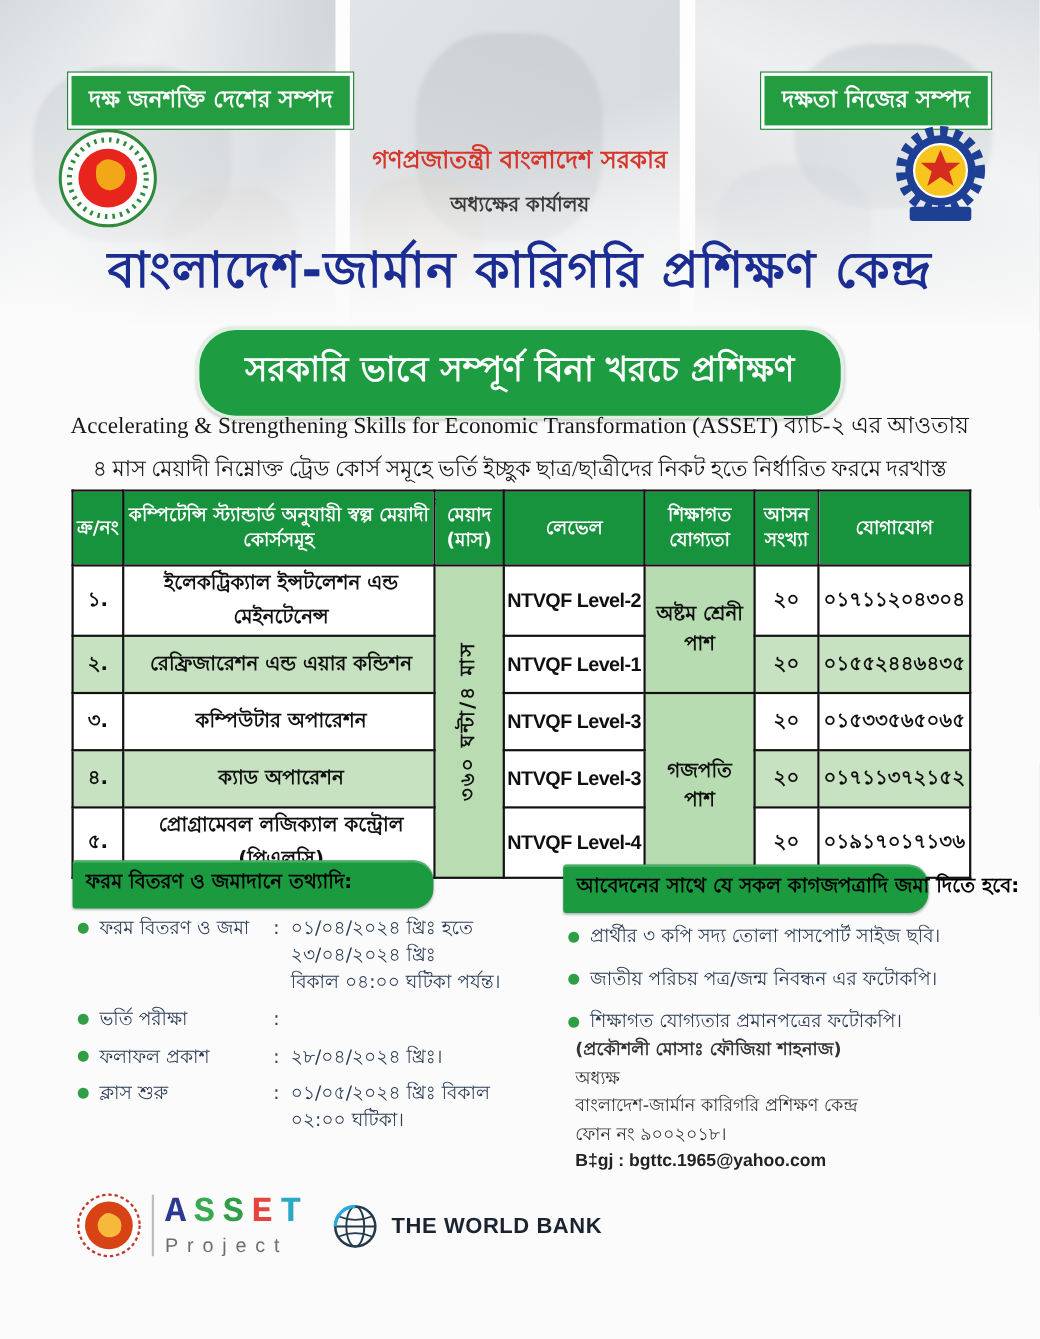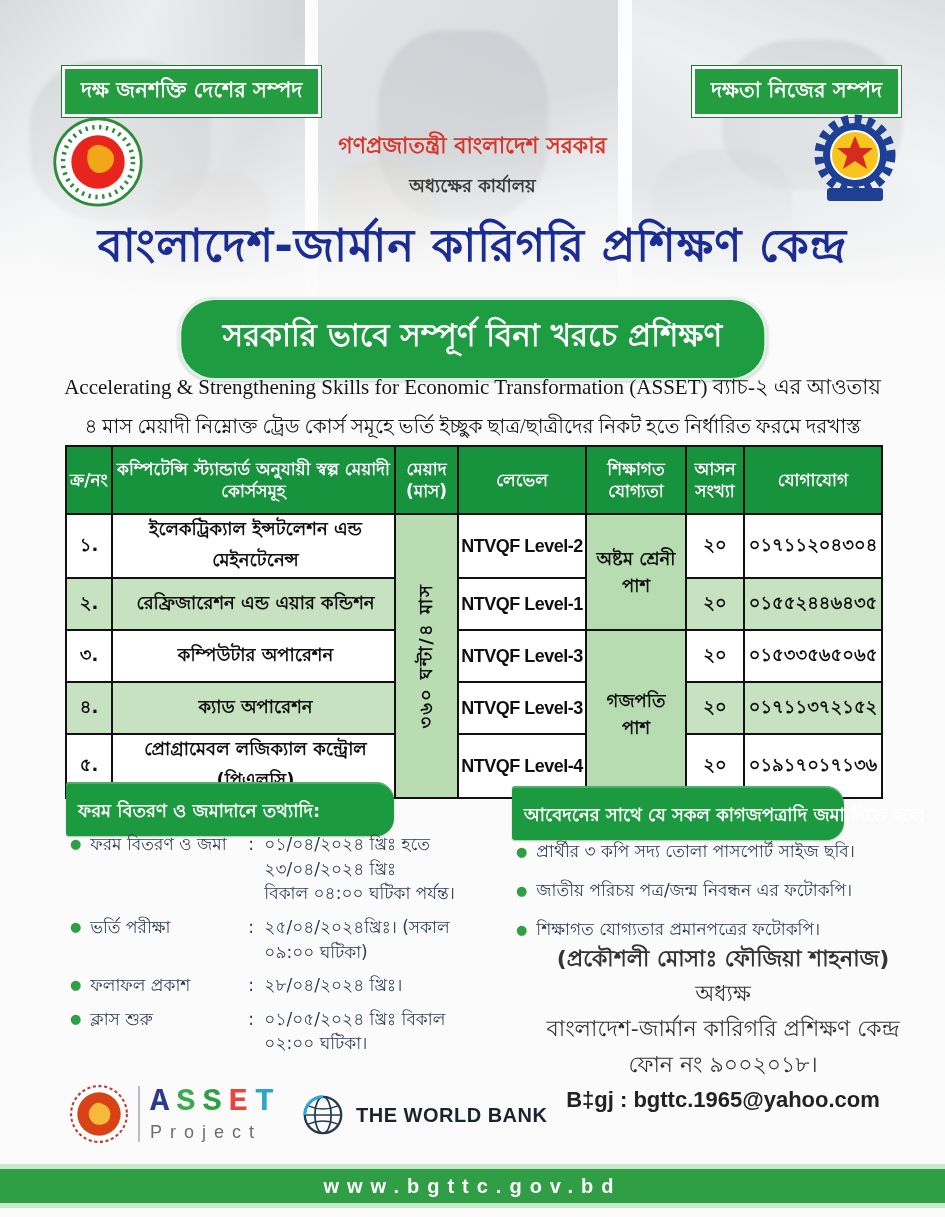--- a/index.html
+++ b/index.html
@@ -73,41 +73,41 @@
   td.qual { background:#b8dcb2 !important; font-weight:bold; font-size:18px; padding:0 4px; line-height:1.5; }
   td.seats { font-weight:bold; }
   td.phone { font-weight:bold; font-size:18px; }
   .vtext {
     writing-mode:vertical-rl; transform:rotate(180deg); margin:0 auto;
     font-weight:bold; font-size:18px; letter-spacing:2px; white-space:nowrap;
   }
 
   
   .info-title {
-    position:absolute; background:#1c9a40; color:#ffffff; font-weight:bold; font-size:18px;
-    padding:15px 16px 8px 12px; border-radius:3px 18px 18px 3px;
+    position:absolute; background:#1c9a40; color:#000000; font-weight:bold; font-size:18px;
+    padding:5px 16px 8px 12px; border-radius:3px 18px 18px 3px;
     box-shadow:inset 0 2px 0 rgba(255,255,255,.22), 0 1px 2px rgba(0,0,0,.25);
     white-space:nowrap;
   }
   .ft-left  { left:66px;  top:782px; width:300px; }
   .ft-right { left:512px; top:786px; width:304px; }
 
   .info-list { position:absolute; color:#2c3c55; font-size:17px; }
   .il-left  { left:70px;  top:832px; width:430px; }
   .il-right { left:516px; top:840px; width:400px; }
   .fi-row { display:flex; margin-bottom:9px; line-height:1.45; }
   .fi-row .dot, .doc-row .dot { color:#2f9e45; font-size:13px; margin-right:9px; line-height:24px; }
   .fi-label { width:158px; flex:none; }
   .fi-sep   { width:16px; flex:none; }
   .fi-val   { flex:1; }
   .doc-row  { display:flex; margin-bottom:15px; line-height:1.35; }
 
   
-  .signature { position:absolute; right:22px; top:941px; width:400px; text-align:center;
-               font-size:22px; color:#343434; line-height:1.6; }
+  .signature { position:absolute; right:22px; top:941px; width:400px; text-align:left;
+               font-size:16px; color:#343434; line-height:1.6; }
   .signature .s0 { font-weight:bold; }
   .signature .s5 { font-weight:bold; color:#222; font-family:"Liberation Sans", sans-serif; }
 
   
   .asset-logo { position:absolute; left:68px; top:1083px; display:flex; align-items:center; }
   .asset-emblem { width:62px; height:62px; }
   .asset-divider { width:2px; height:56px; background:#b9bec4; margin:0 10px 0 8px; }
   .asset-word { font-size:32px; font-weight:bold; letter-spacing:7px; line-height:1;
                 font-family:Liberation Mono, monospace; }
   .asset-sub  { font-size:18px; color:#6d6e71; letter-spacing:8px; margin-top:4px;
@@ -254,23 +254,20 @@
       <span class="fi-sep">:</span>
       <span class="fi-val">
         <div>০১/০৪/২০২৪ খ্রিঃ হতে ২৩/০৪/২০২৪ খ্রিঃ</div>
         <div>বিকাল ০৪:০০ ঘটিকা পর্যন্ত।</div>
       </span>
     </div>
     <div class="fi-row">
       <span class="dot">●</span>
       <span class="fi-label">ভর্তি পরীক্ষা</span>
       <span class="fi-sep">:</span>
-      <span class="fi-val">
-        <div>২৫/০৪/২০২৪খ্রিঃ। (সকাল ০৯:০০ ঘটিকা)</div>
-      </span>
     </div>
     <div class="fi-row">
       <span class="dot">●</span>
       <span class="fi-label">ফলাফল প্রকাশ</span>
       <span class="fi-sep">:</span>
       <span class="fi-val">
         <div>২৮/০৪/২০২৪ খ্রিঃ।</div>
       </span>
     </div>
     <div class="fi-row">
@@ -331,19 +328,14 @@
         <ellipse cx="24" cy="24" rx="8.5" ry="19" fill="none" stroke="#243a4d" stroke-width="1.8"></ellipse>
         <line x1="5" y1="24" x2="43" y2="24" stroke="#243a4d" stroke-width="1.8"></line>
         <path d="M8.5 14.5 Q24 21 39.5 14.5" fill="none" stroke="#243a4d" stroke-width="1.6"></path>
         <path d="M8.5 33.5 Q24 27 39.5 33.5" fill="none" stroke="#243a4d" stroke-width="1.6"></path>
         <path d="M24 5 A 19 19 0 0 0 5 24" fill="none" stroke="#2ba7df" stroke-width="3.2"></path>
       </svg>
     </span>
     <span class="wb-text">THE WORLD BANK</span>
   </div>
 
-  <div class="footer">
-    <div class="f-stripe"></div>
-    <div class="f-bar">www.bgttc.gov.bd</div>
-    <div class="f-stripe"></div>
-  </div>
 
 </div>
 
 </body></html>

